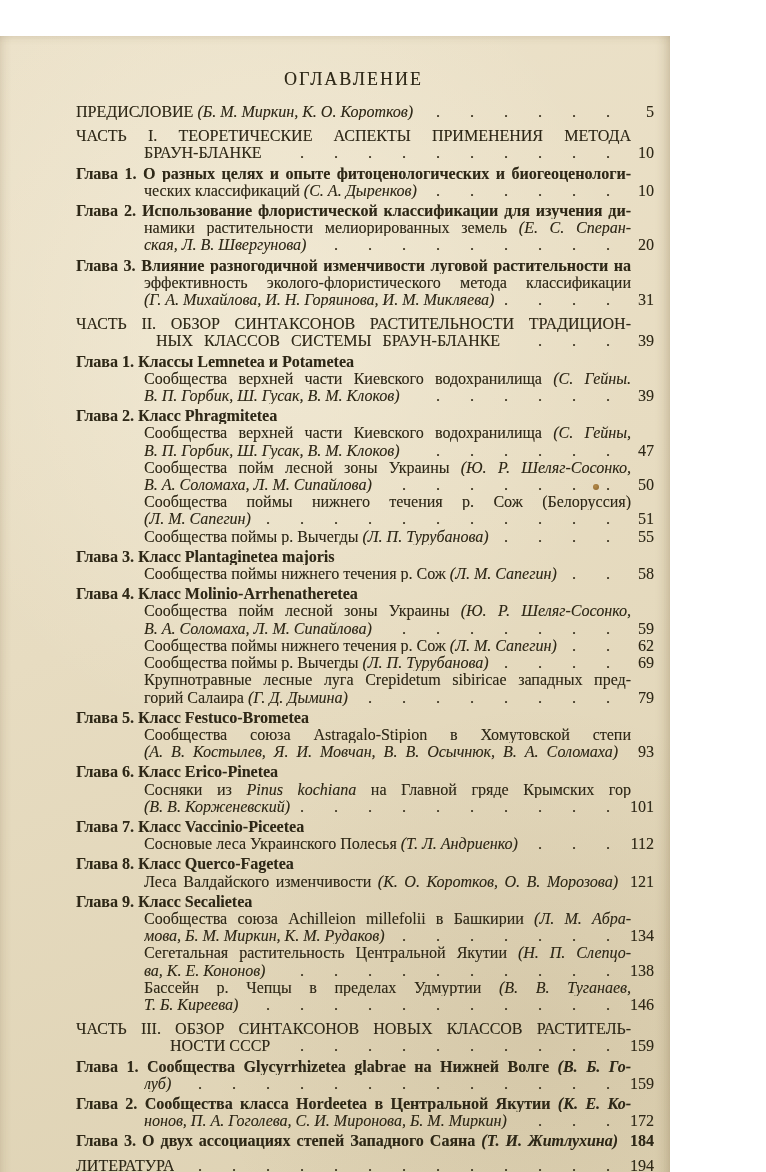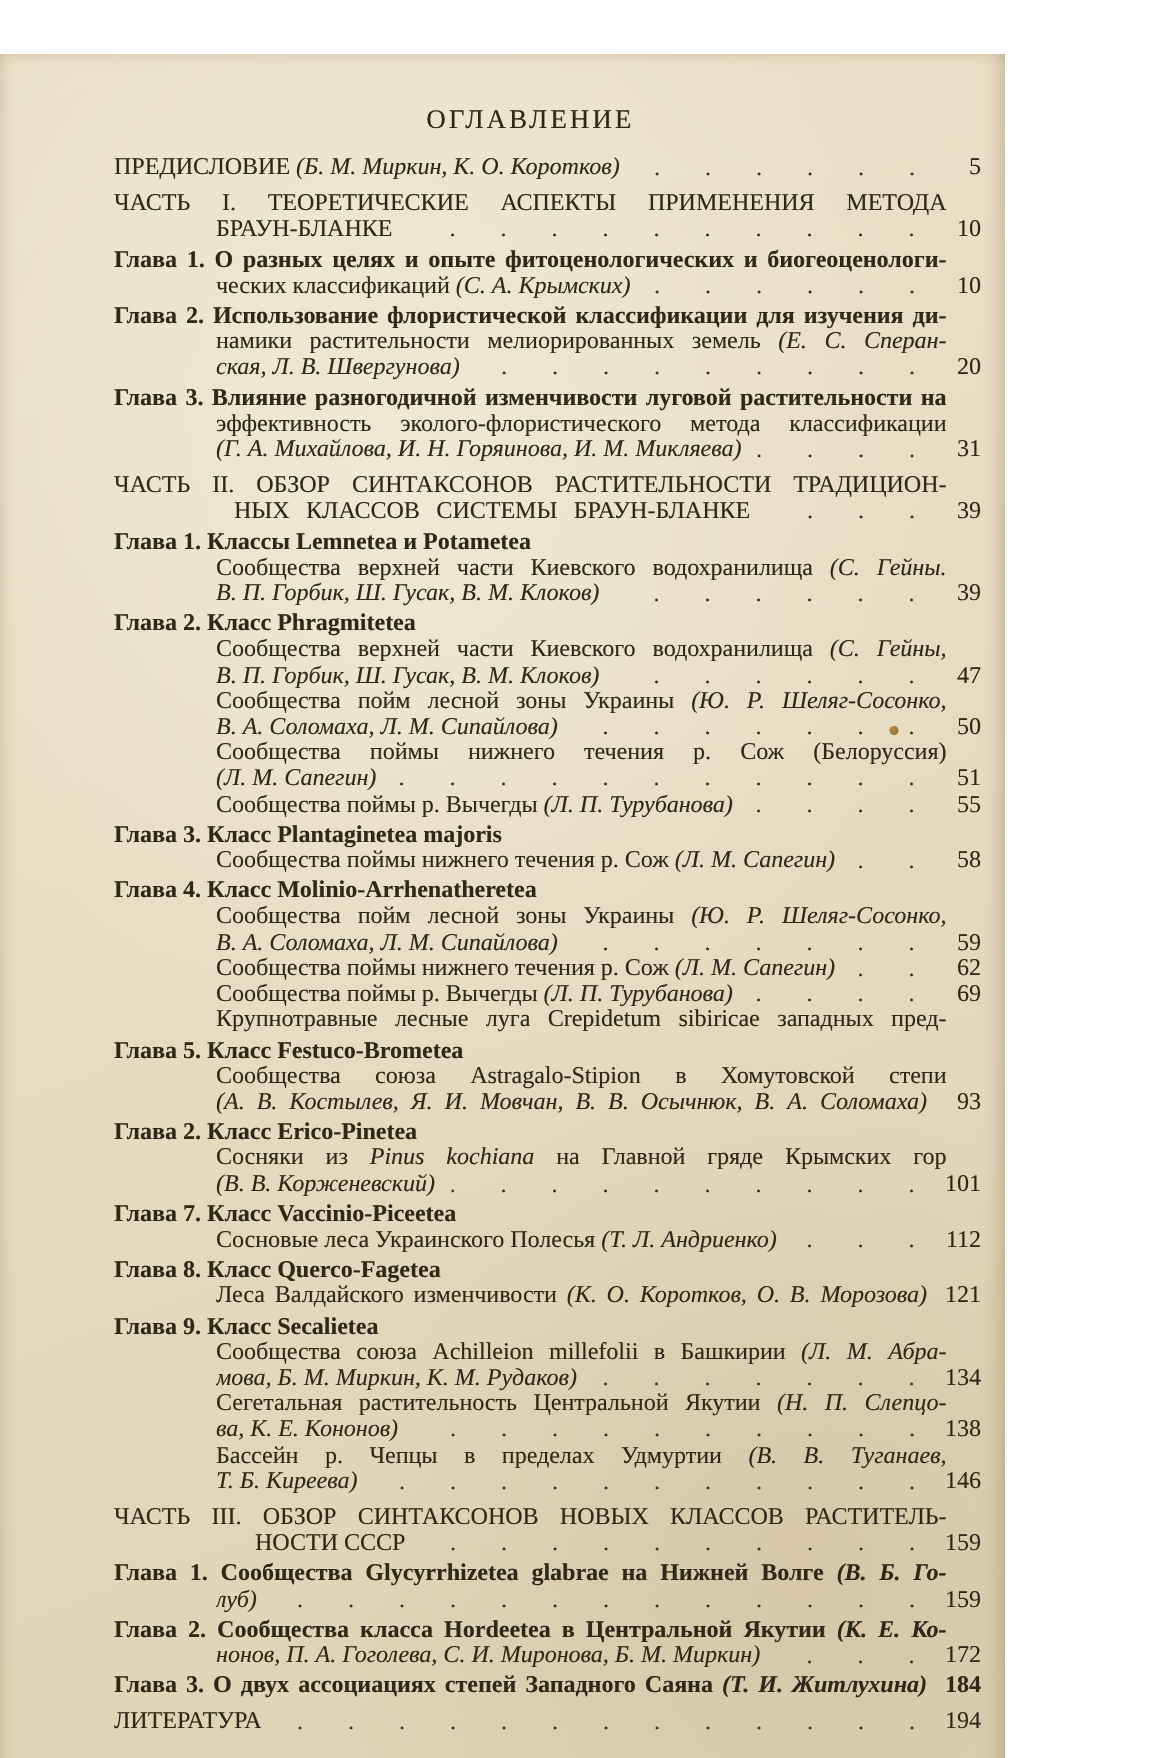--- a/index.html
+++ b/index.html
@@ -80,21 +80,21 @@
         </div>
         <div class="row ind1 hasdots">
           <span class="txt"><span>БРАУН-БЛАНКЕ</span></span>
           <span class="leader"></span>
           <span class="pg">10</span>
         </div>
         <div class="row ind0 gap1 nopg">
           <span class="txt just"><span>Глава 1. О разных целях и опыте фитоценологических и биогеоценологи-</span></span>
         </div>
         <div class="row ind1 hasdots">
-          <span class="txt"><span>ческих классификаций </span><i>(С. А. Крымских)</i></span>
+          <span class="txt"><span>ческих классификаций </span><i>(С. А. Дыренков)</i></span>
           <span class="leader"></span>
           <span class="pg">10</span>
         </div>
         <div class="row ind0 gap1 nopg">
           <span class="txt just"><span>Глава 2. Использование флористической классификации для изучения ди-</span></span>
         </div>
         <div class="row ind1 nopg">
           <span class="txt just"><span>намики растительности мелиорированных земель </span><i>(Е. С. Сперан-</i></span>
         </div>
         <div class="row ind1 hasdots">
@@ -188,33 +188,38 @@
           <span class="leader"></span>
           <span class="pg">62</span>
         </div>
         <div class="row ind1 hasdots">
           <span class="txt"><span>Сообщества поймы р. Вычегды </span><i>(Л. П. Турубанова)</i></span>
           <span class="leader"></span>
           <span class="pg">69</span>
         </div>
         <div class="row ind1 nopg">
           <span class="txt just"><span>Крупнотравные лесные луга Crepidetum sibiricae западных пред-</span></span>
+        </div>
+        <div class="row ind1 hasdots">
+          <span class="txt"><span>горий Салаира </span><i>(Г. Д. Дымина)</i></span>
+          <span class="leader"></span>
+          <span class="pg">79</span>
         </div>
         <div class="row ind0 gap1 nopg">
           <span class="txt"><span>Глава 5. Класс Festuco-Brometea</span></span>
         </div>
         <div class="row ind1 nopg">
           <span class="txt just"><span>Сообщества союза Astragalo-Stipion в Хомутовской степи</span></span>
         </div>
         <div class="row ind1">
           <span class="txt just"><i>(А. В. Костылев, Я. И. Мовчан, В. В. Осычнюк, В. А. Соломаха)</i></span>
           <span class="pg">93</span>
         </div>
         <div class="row ind0 gap1 nopg">
-          <span class="txt"><span>Глава 2. Класс Erico-Pinetea</span></span>
+          <span class="txt"><span>Глава 6. Класс Erico-Pinetea</span></span>
         </div>
         <div class="row ind1 nopg">
           <span class="txt just"><span>Сосняки из </span><i>Pinus kochiana</i><span> на Главной гряде Крымских гор</span></span>
         </div>
         <div class="row ind1 hasdots">
           <span class="txt"><i>(В. В. Корженевский)</i></span>
           <span class="leader"></span>
           <span class="pg">101</span>
         </div>
         <div class="row ind0 gap1 nopg">

